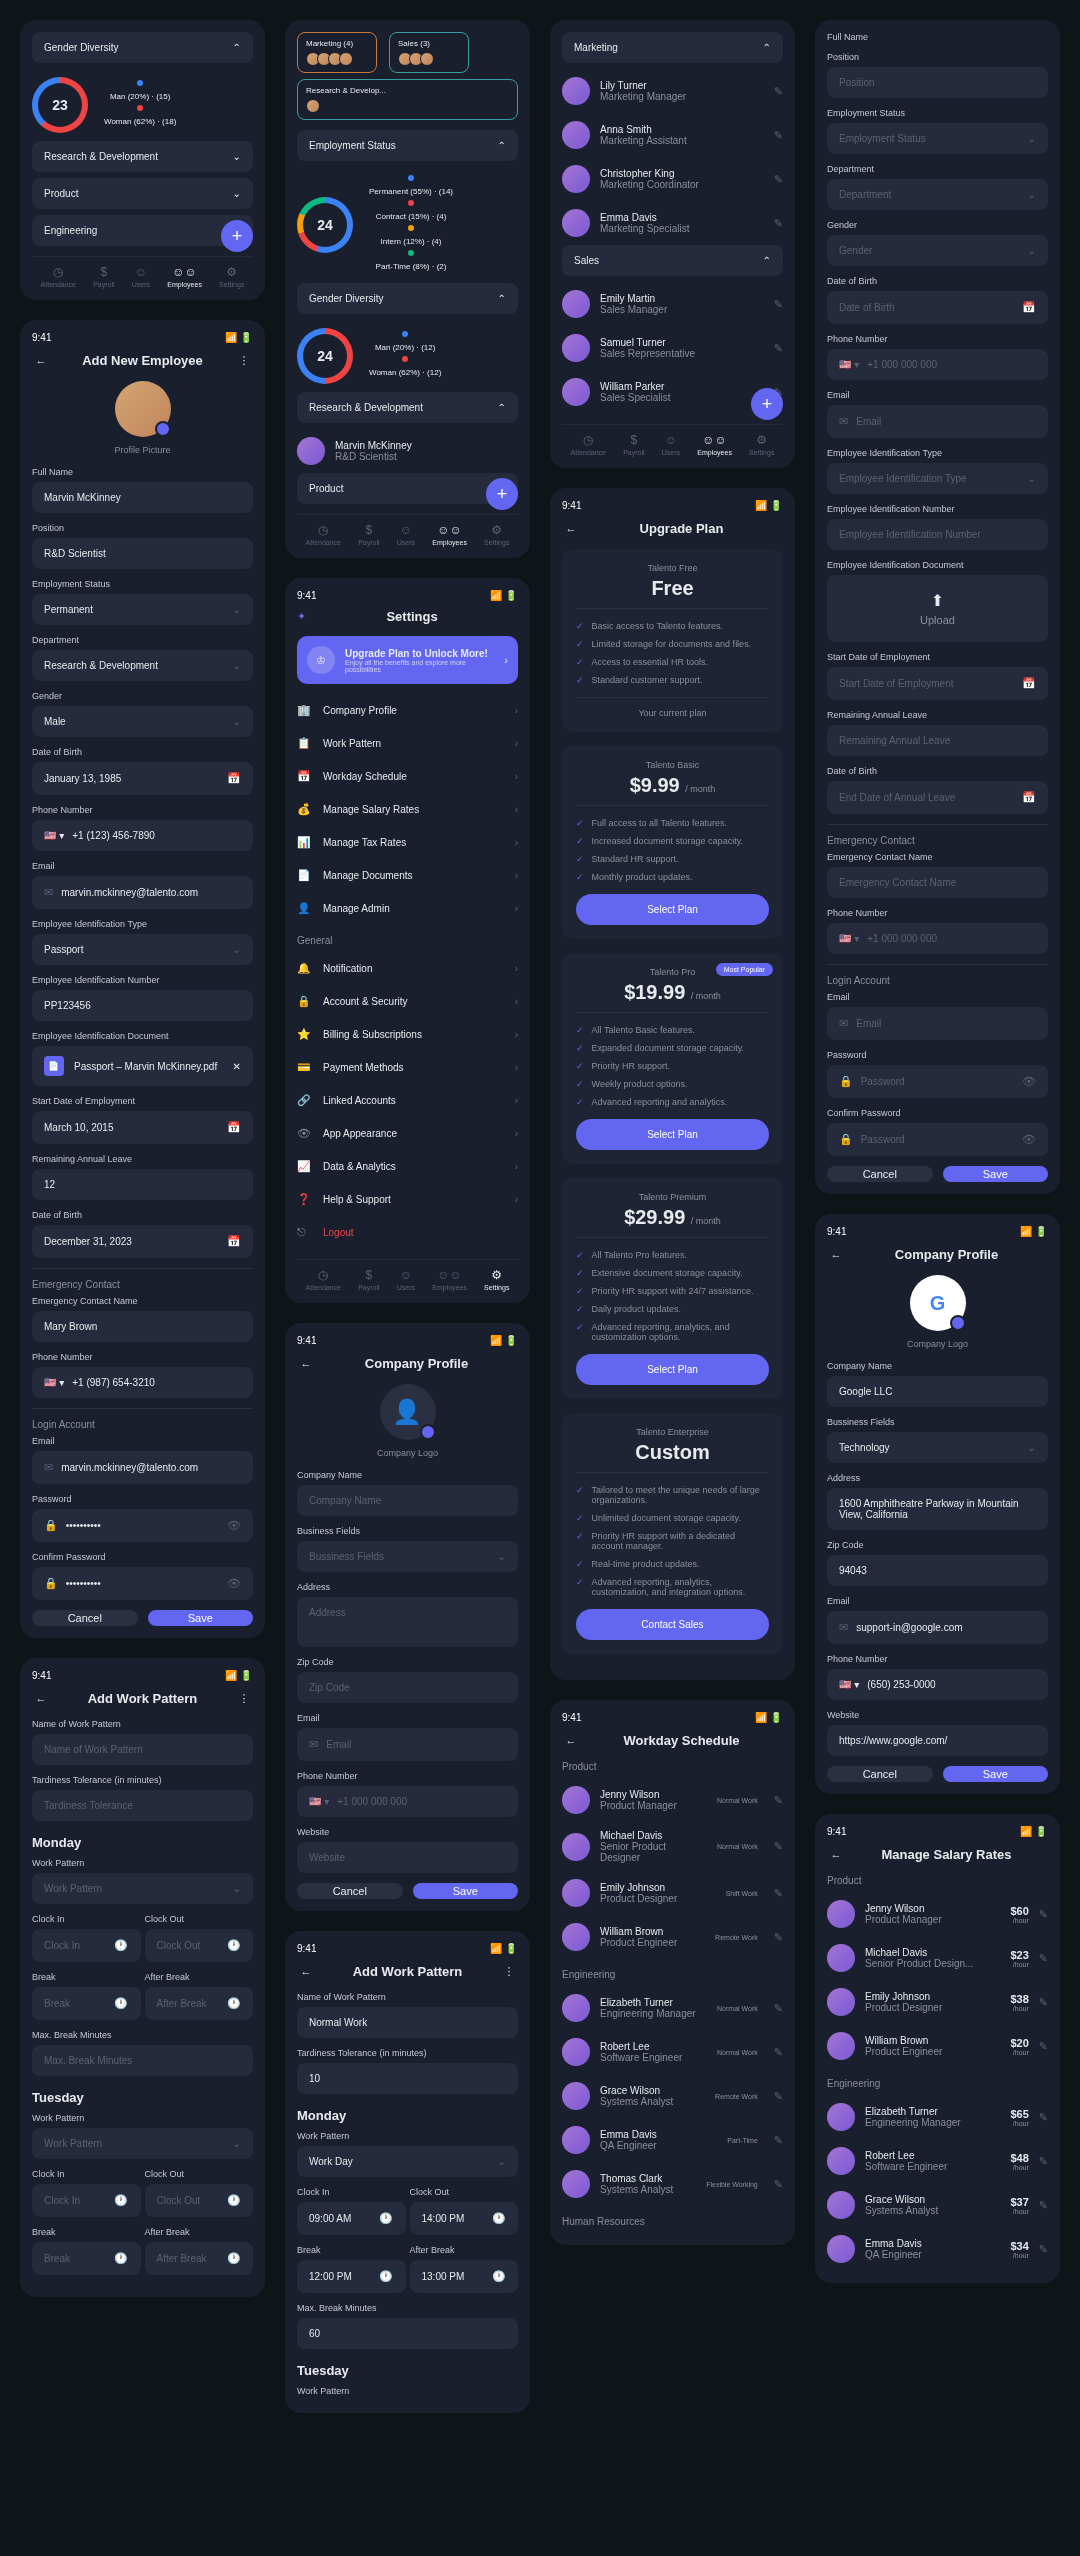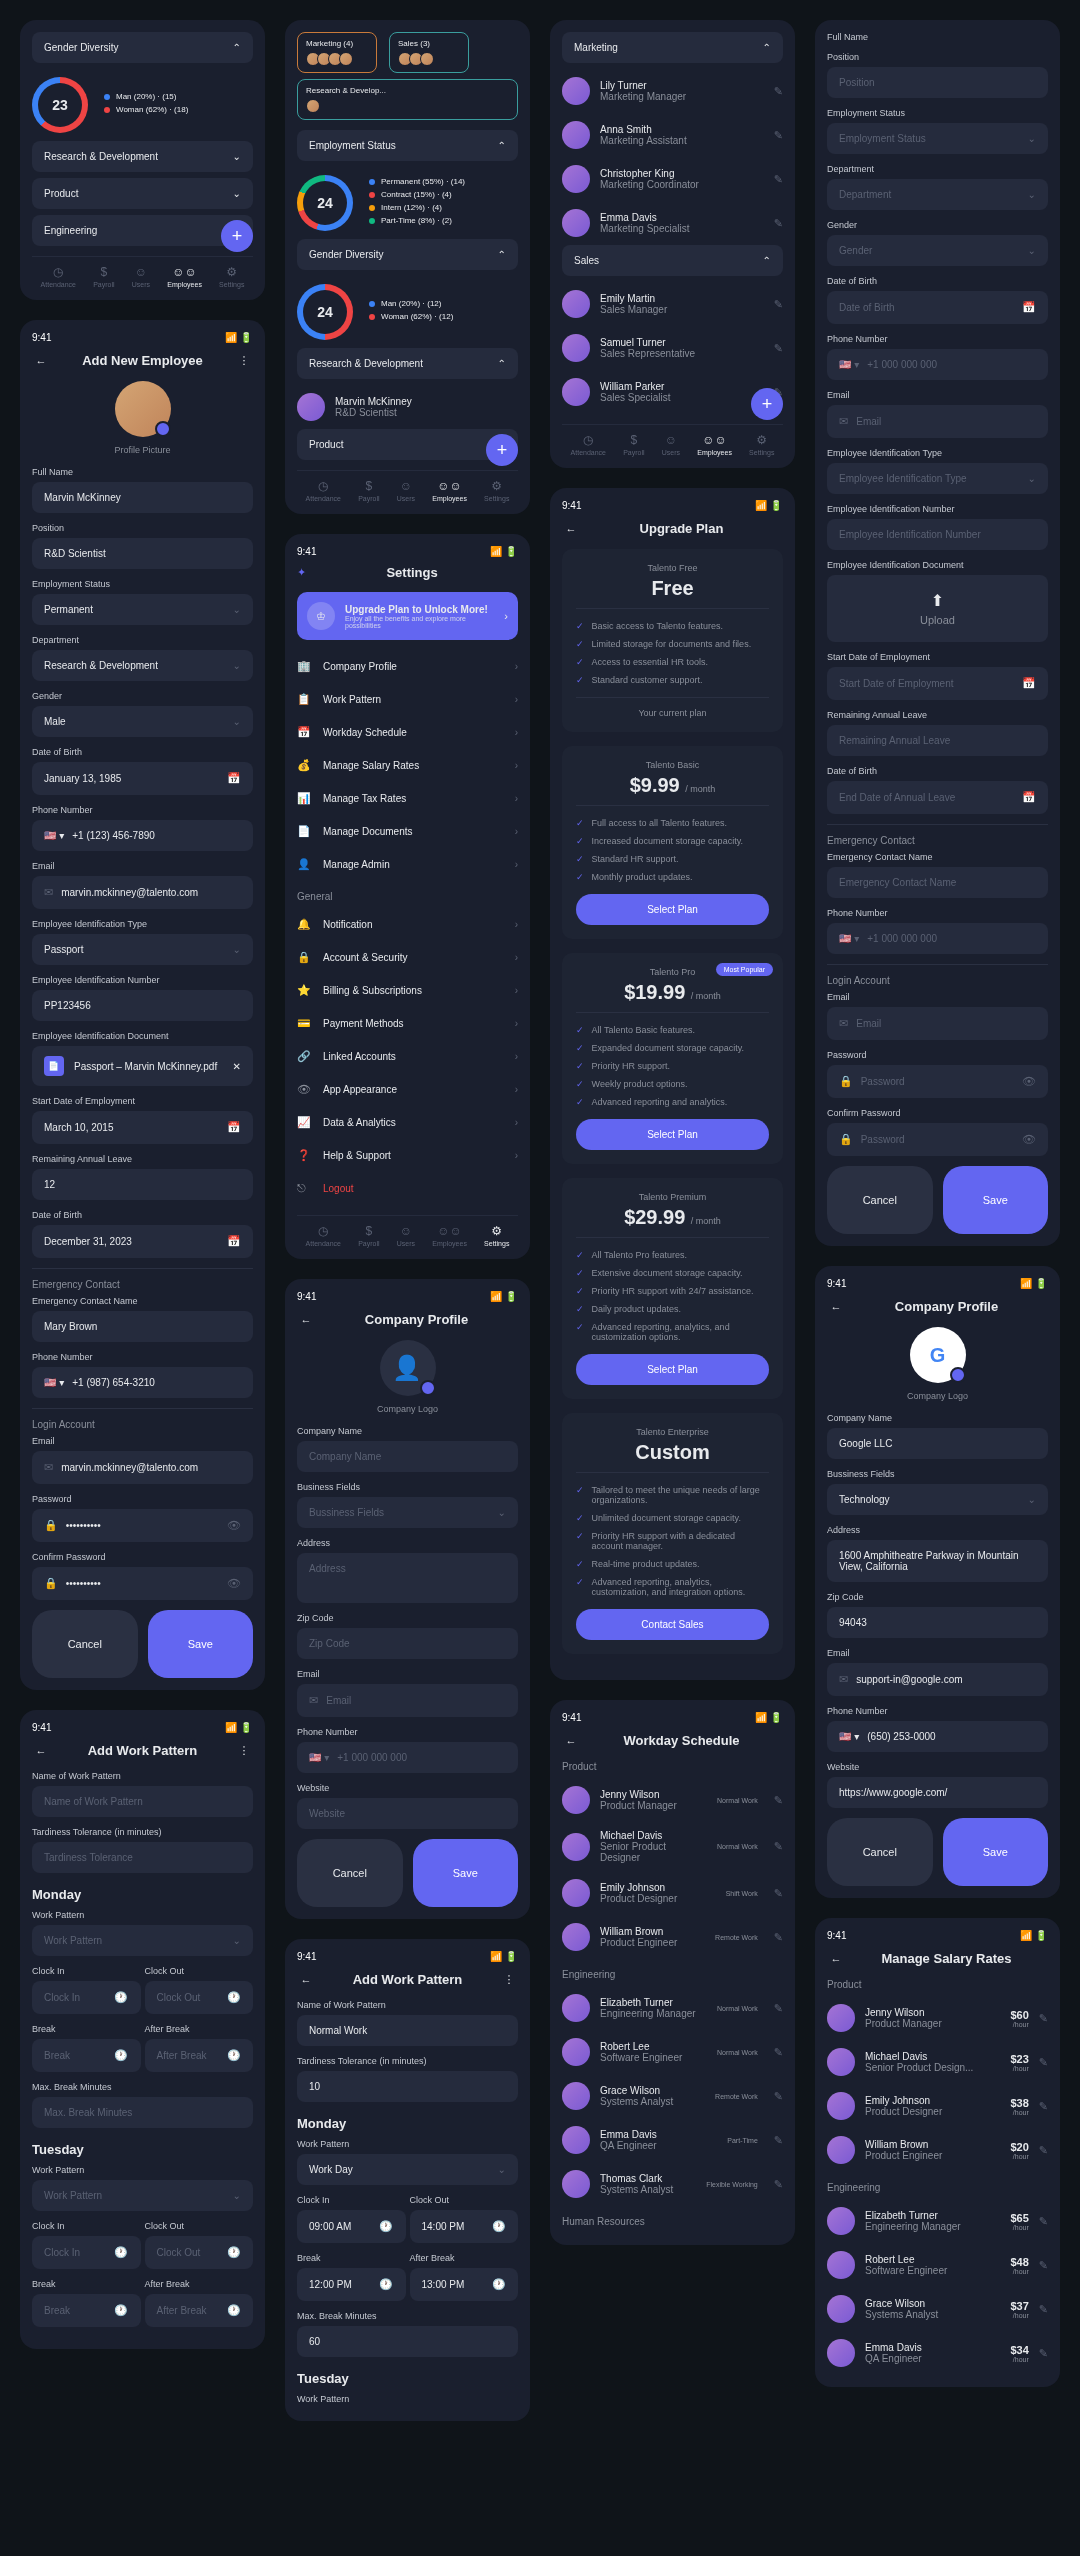--- a/index.html
+++ b/index.html
@@ -78,21 +78,21 @@
   border-radius: 8px;
   padding: 10px 12px;
   display: flex;
   justify-content: space-between;
   align-items: center;
   margin-bottom: 10px;
   font-size: 10px;
 }
 .select .chevron { color: #5a6173; }
 .btn {
-  padding: 28px 20px;
+  padding: 2px 20px;
   border-radius: 20px;
   border: none;
   font-size: 11px;
   font-weight: 500;
   cursor: pointer;
 }
 .btn-primary { background: #6366f1; color: #fff; }
 .btn-secondary { background: #2a3042; color: #e8eaed; }
 .btn-row {
   display: flex;
@@ -152,20 +152,21 @@
 .donut-center {
   text-align: center;
 }
 .donut-num { font-size: 14px; font-weight: 700; }
 .legend-item {
   display: flex;
   align-items: center;
   gap: 6px;
   font-size: 8px;
   margin-bottom: 4px;
+  flex-direction: column;
 }
 .legend-dot {
   width: 6px;
   height: 6px;
   border-radius: 50%;
 }
 .fab {
   position: absolute;
   bottom: 48px;
   right: 12px;

